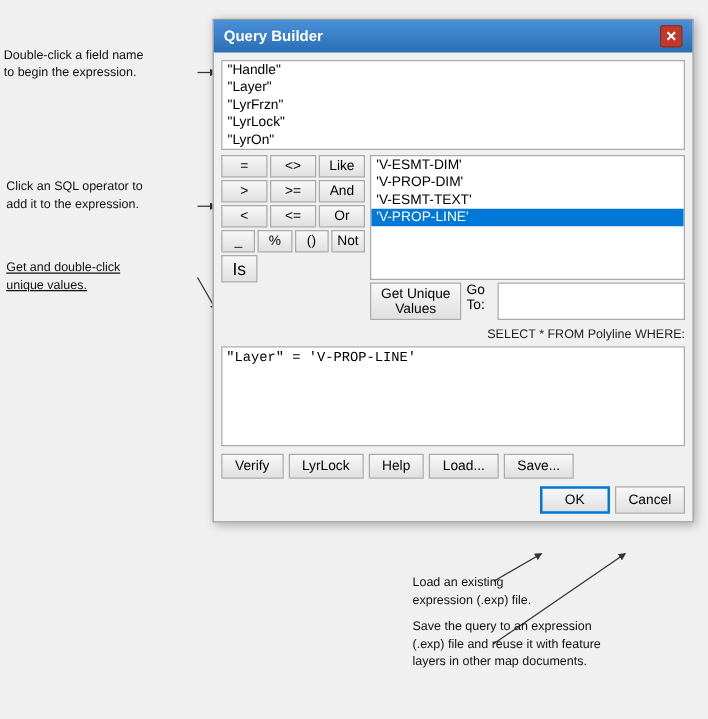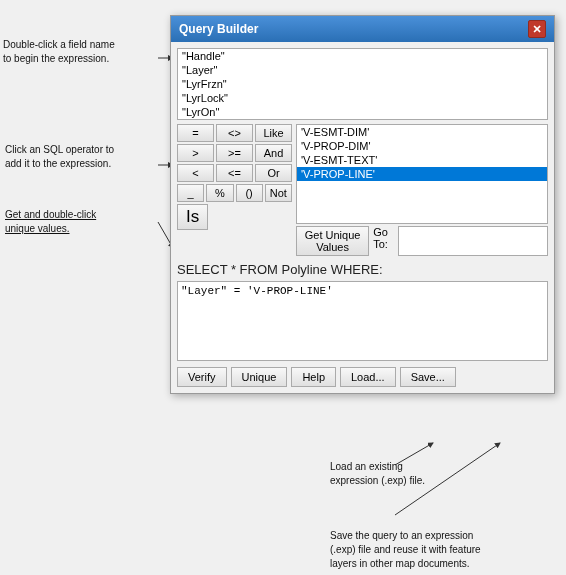--- a/index.html
+++ b/index.html
@@ -99,21 +99,21 @@
       text-align: center;
       min-width: 26px;
     }
 
     .is-btn {
       align-self: flex-start;
       padding: 2px 8px;
       border: 1px solid #aaa;
       background: linear-gradient(to bottom, #f8f8f8, #e0e0e0);
       cursor: pointer;
-      font-size: 17px;
+      font-size: 14px;
     }
 
     .value-list-section {
       flex: 1;
       display: flex;
       flex-direction: column;
       gap: 2px;
     }
 
     .value-list-container {
@@ -154,23 +154,24 @@
 
     .goto-input {
       flex: 1;
       border: 1px solid #aaa;
       padding: 1px 3px;
       font-size: 11px;
     }
 
     
     .sql-label {
-      font-size: 13px;
+      font-size: 10px;
       color: #222;
       margin-top: 2px;
+      text-align: right;
     }
 
     .sql-textarea {
       width: 100%;
       height: 80px;
       border: 1px solid #aaa;
       background: white;
       font-family: 'Courier New', monospace;
       font-size: 11px;
       padding: 3px;
@@ -269,21 +270,21 @@
 <div class="ann-block" style="left:5px; top:208px; width:160px;">
   <span style="white-space:pre-line;text-decoration:underline;">Get and double-click
 unique values.</span>
 </div>
 
 <div class="ann-block" style="left:330px; top:460px; width:160px;">
   <span style="white-space:pre-line;">Load an existing
 expression (.exp) file.</span>
 </div>
 
-<div class="ann-block" style="left:330px; top:529px; width:200px;">
+<div class="ann-block" style="left:330px; top:495px; width:200px;">
   <span style="white-space:pre-line;">Save the query to an expression
 (.exp) file and reuse it with feature
 layers in other map documents.</span>
 </div>
 
 <div class="dialog">
 
   <div class="dialog-titlebar">
     <span>Query Builder</span>
     <div class="title-close-btn">✕</div>
@@ -339,20 +340,24 @@
         </div>
       </div>
     </div>
 
     <div class="sql-label">SELECT * FROM Polyline WHERE:</div>
 
     <textarea class="sql-textarea" style="">"Layer" = 'V-PROP-LINE'</textarea>
 
     <div class="bottom-buttons">
       <button class="action-btn">Verify</button>
-      <button class="action-btn">Unique</button>
+      <button class="action-btn">LyrLock</button>
       <button class="action-btn">Help</button>
       <button class="action-btn">Load...</button>
       <button class="action-btn">Save...</button>
     </div>
 
+    <div class="ok-cancel-row">
+      <button class="ok-btn">OK</button>
+      <button class="cancel-btn">Cancel</button>
+    </div>
   </div>
 </div>
 
 </body></html>

